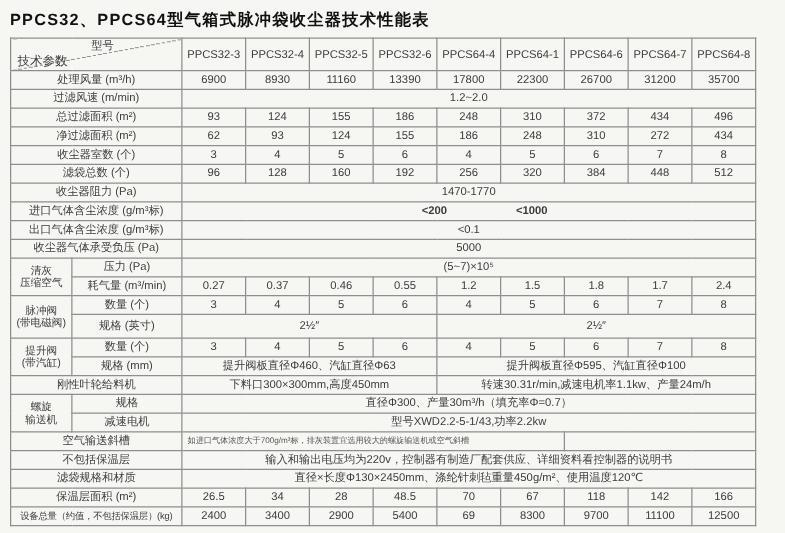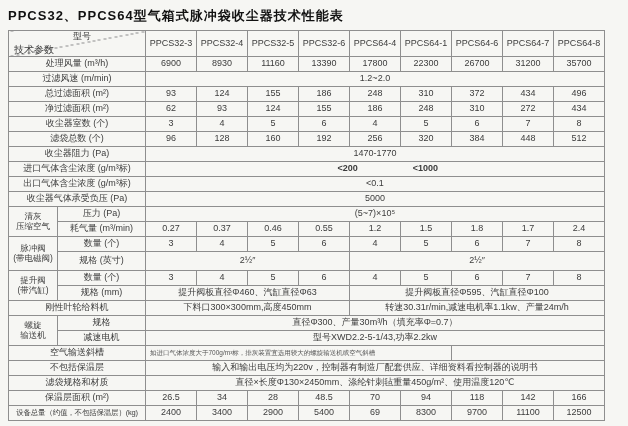--- a/index.html
+++ b/index.html
@@ -253,21 +253,21 @@
         <td class="label-cell" colspan="2">滤袋规格和材质</td>
         <td class="merged-cell" colspan="9">直径×长度Φ130×2450mm、涤纶针刺毡重量450g/m²、使用温度120℃</td>
       </tr>
       <tr>
         <td class="label-cell" colspan="2">保温层面积 (m²)</td>
         <td class="value-cell">26.5</td>
         <td class="value-cell">34</td>
         <td class="value-cell">28</td>
         <td class="value-cell">48.5</td>
         <td class="value-cell">70</td>
-        <td class="value-cell">94</td>
+        <td class="value-cell">67</td>
         <td class="value-cell">118</td>
         <td class="value-cell">142</td>
         <td class="value-cell">166</td>
       </tr>
       <tr>
         <td class="label-cell compact" colspan="2">设备总量（约值，不包括保温层）(kg)</td>
         <td class="value-cell">2400</td>
         <td class="value-cell">3400</td>
         <td class="value-cell">2900</td>
         <td class="value-cell">5400</td>

